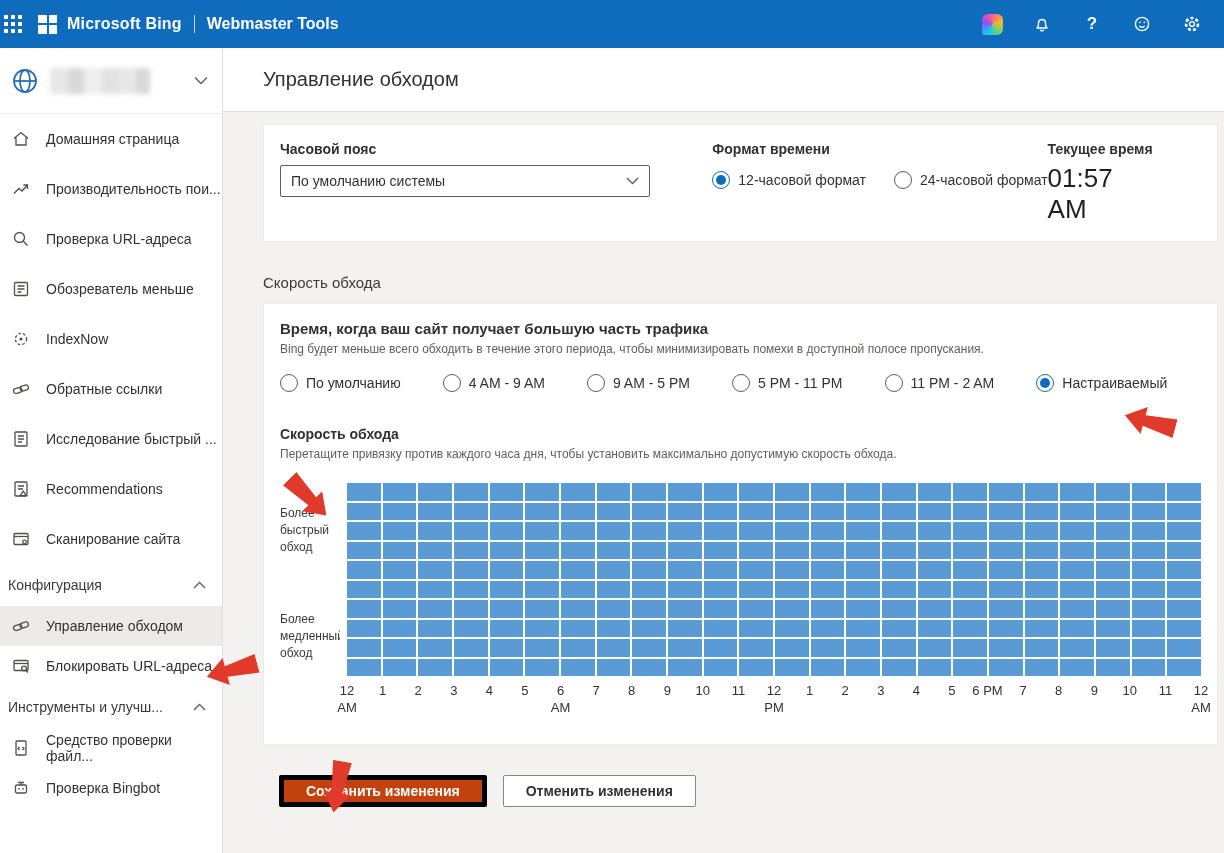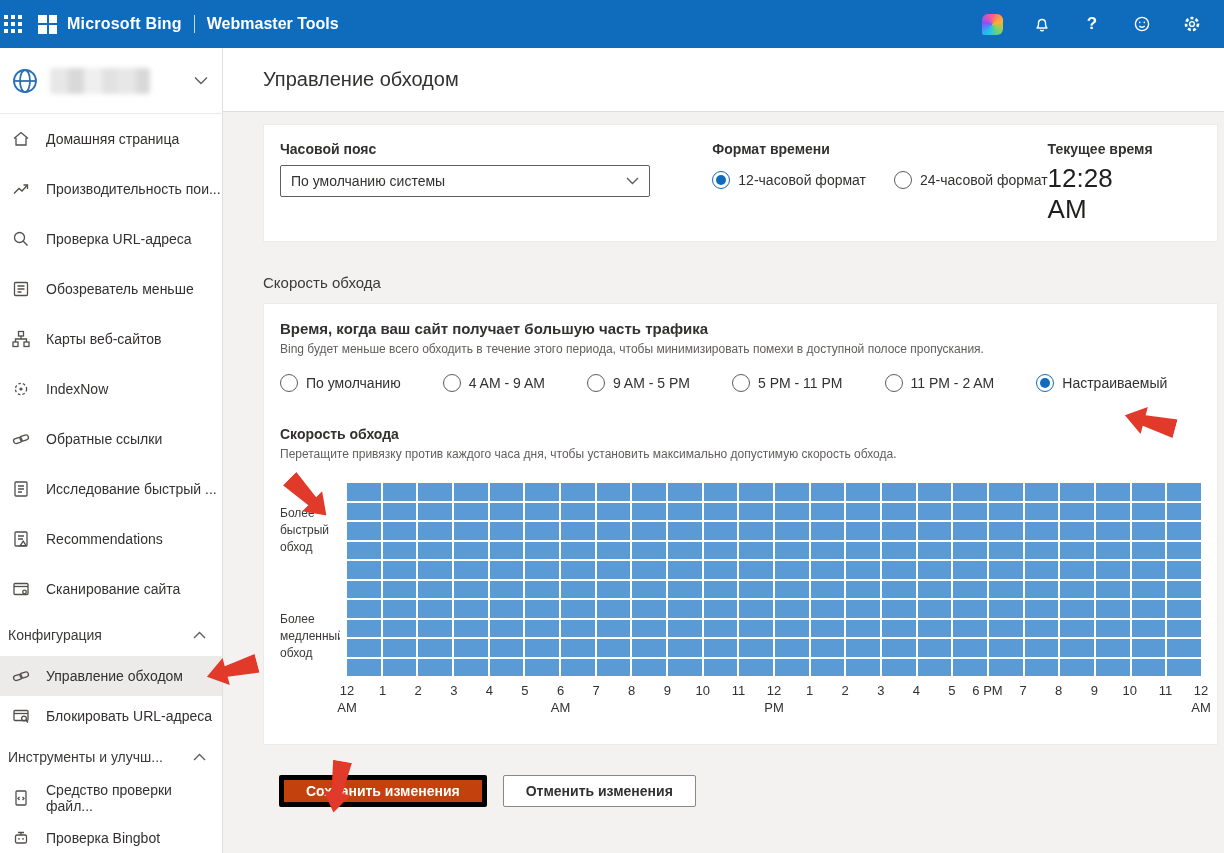--- a/index.html
+++ b/index.html
@@ -199,31 +199,20 @@
       <span>Проверка URL-адреса</span>
     </div>
     <div class="nav-item">
       <span class="nav-ic">
         <svg width="20" height="20" viewBox="0 0 20 20">
             <rect x="3.5" y="3.5" width="13" height="13" rx="1"></rect>
             <path d="M6.5 7 H13.5 M6.5 10 H13.5 M6.5 13 H10.5"></path>
           </svg>
         </span>
       <span>Обозреватель меньше</span>
-    </div>
-    <div class="nav-item">
-      <span class="nav-ic">
-        <svg width="20" height="20" viewBox="0 0 20 20">
-            <rect x="7.5" y="2.5" width="5" height="4.5"></rect>
-            <rect x="2" y="13" width="5" height="4.5"></rect>
-            <rect x="13" y="13" width="5" height="4.5"></rect>
-            <path d="M10 7 V10 M4.5 13 V10 H15.5 V13"></path>
-          </svg>
-        </span>
-      <span>Карты веб-сайтов</span>
     </div>
     <div class="nav-item">
       <span class="nav-ic">
         <svg width="20" height="20" viewBox="0 0 20 20">
             <circle cx="10" cy="10" r="5.6" stroke-dasharray="2.6 2"></circle>
             <circle cx="10" cy="10" r="1.6" fill="#524f4d" stroke="none"></circle>
           </svg>
         </span>
       <span>IndexNow</span>
     </div>
@@ -346,21 +335,21 @@
               <span>12-часовой формат</span>
             </label>
             <label class="radio-opt">
               <span class="rb"></span>
               <span>24-часовой формат</span>
             </label>
           </div>
         </div>
         <div class="colC">
           <div class="fld-label">Текущее время</div>
-          <div class="cur-time">12:28 AM</div>
+          <div class="cur-time">01:57 AM</div>
         </div>
       </div>
 
       <div class="sec-label" style="margin-top:32px;">Скорость обхода</div>
 
       <div class="card">
         <div class="traffic-title">Время, когда ваш сайт получает большую часть трафика</div>
         <div class="subtle">Bing будет меньше всего обходить в течение этого периода, чтобы минимизировать помехи в доступной полосе пропускания.</div>
 
         <div class="traffic-radios">

